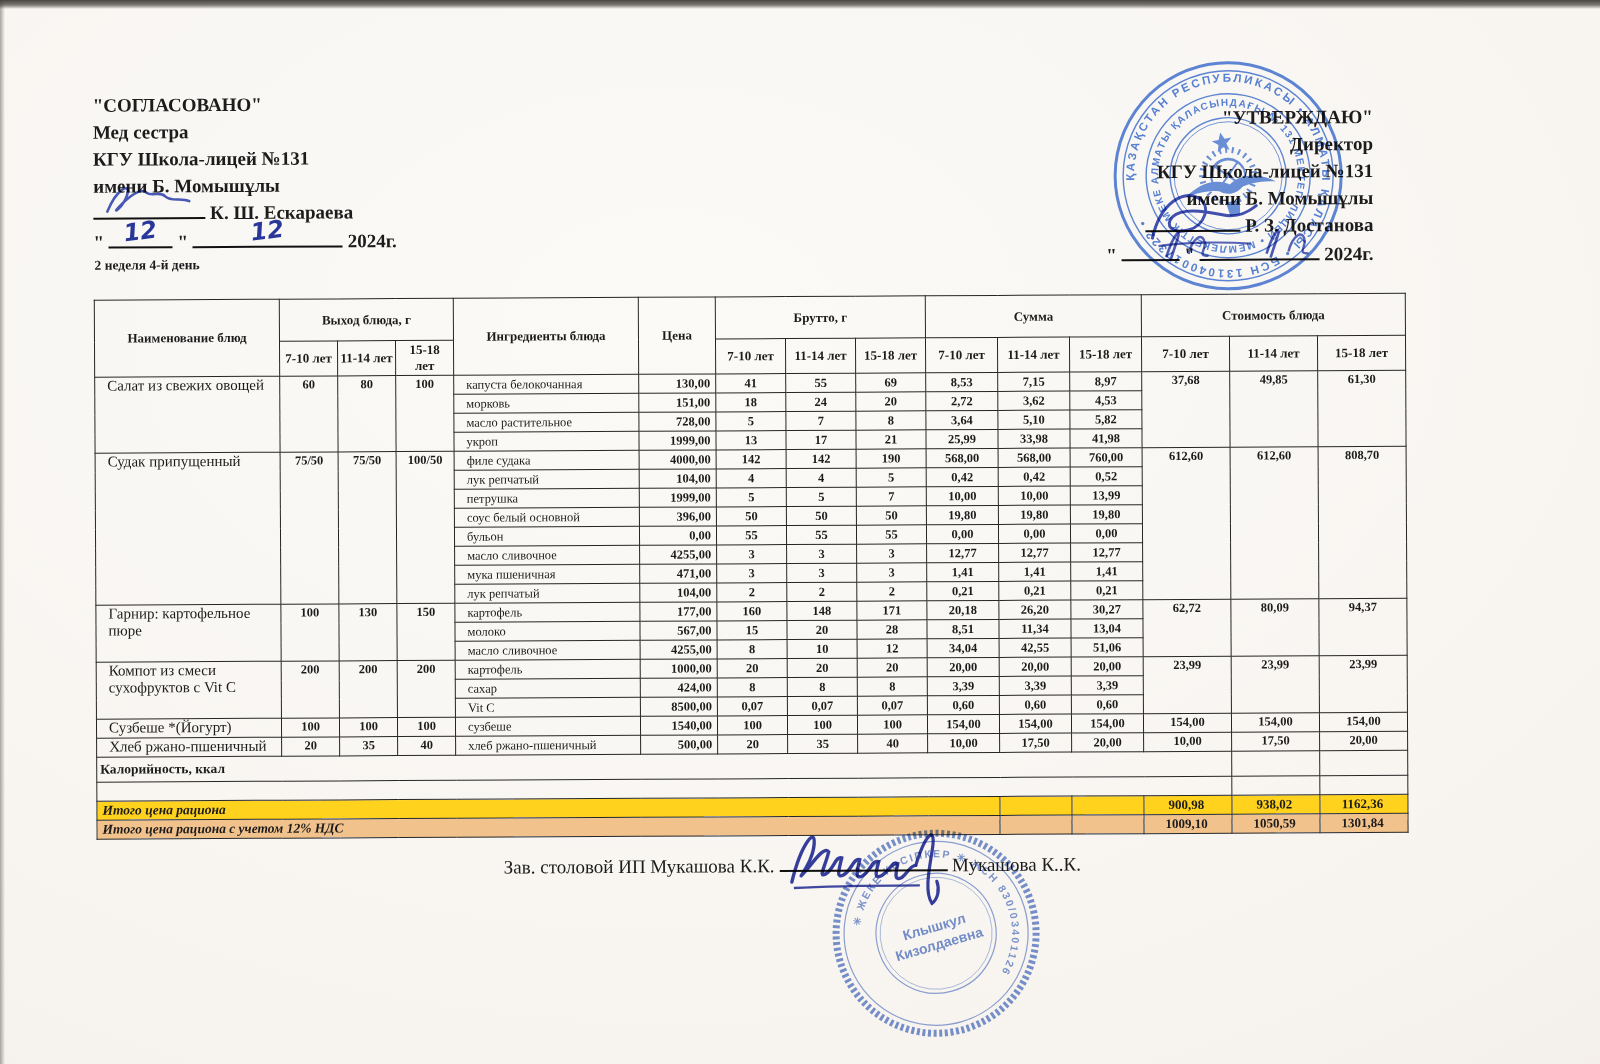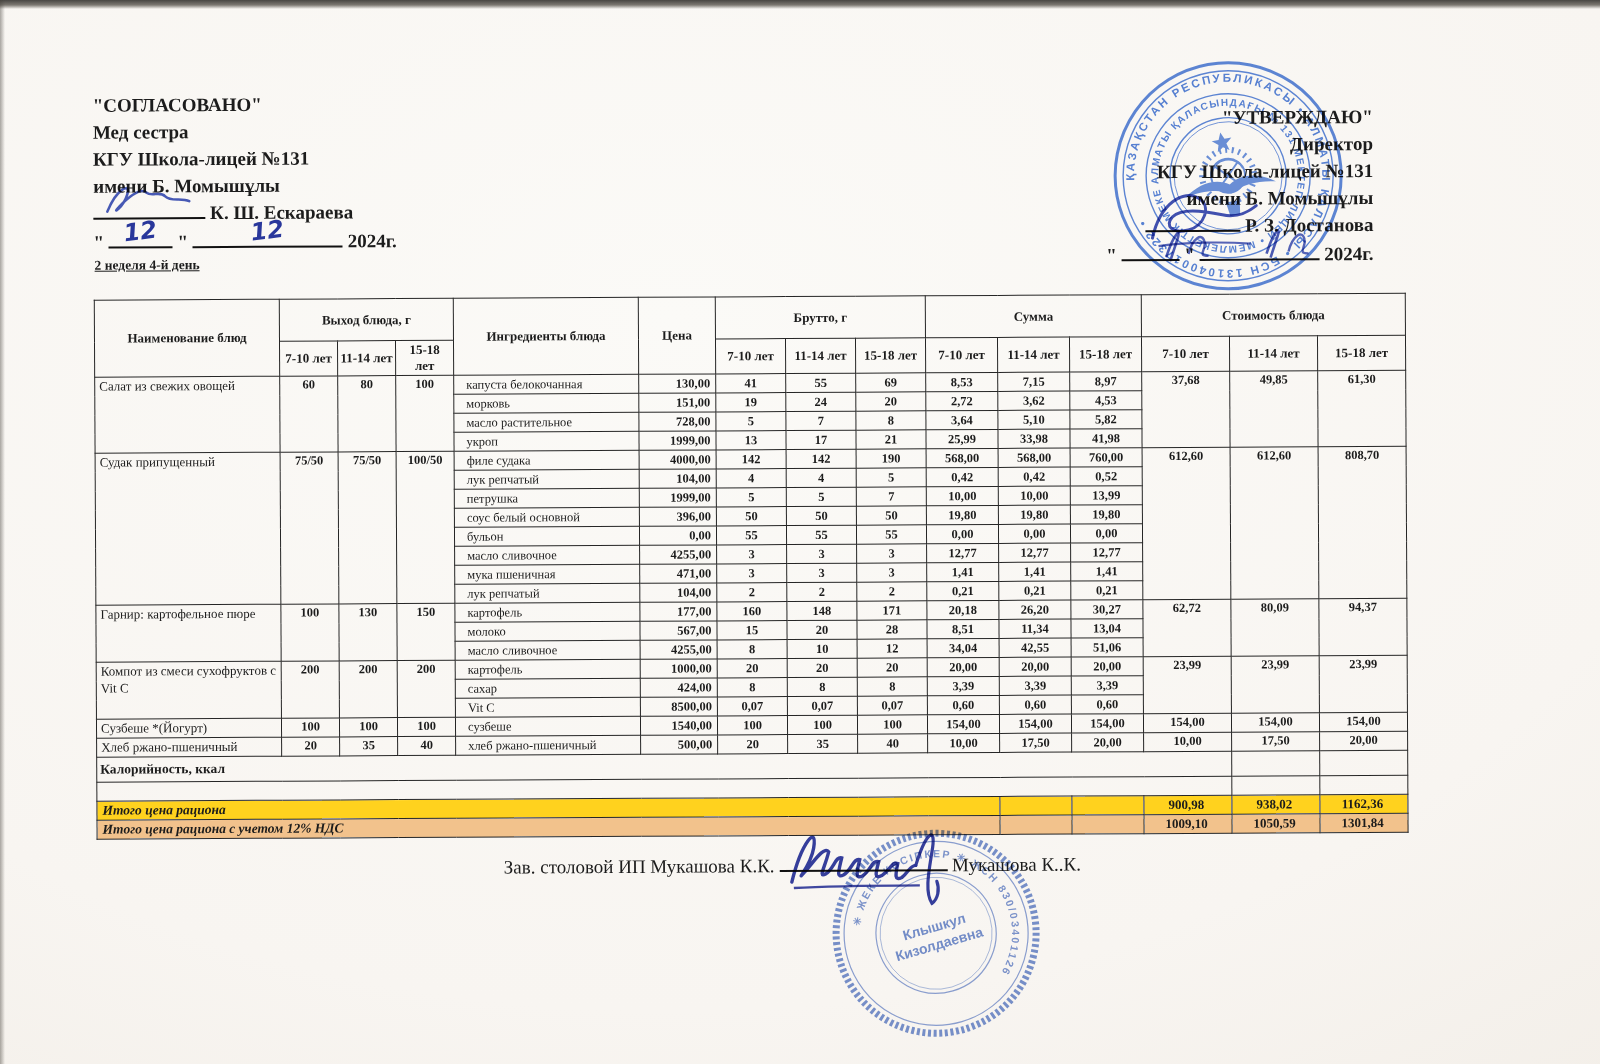--- a/index.html
+++ b/index.html
@@ -15,30 +15,30 @@
 
   
   .appr{position:absolute;font-weight:bold;font-size:19px;line-height:27px;}
   .appr-left{left:95px;top:88px;width:360px;}
   .appr-right{left:1020px;top:106px;width:355px;text-align:right;}
   .uline{display:inline-block;border-bottom:2px solid #111;height:16px;vertical-align:baseline;position:relative;}
   .hand{position:absolute;left:50%;top:-12px;transform:translateX(-50%) rotate(-7deg);
         font-family:"DejaVu Sans",sans-serif;font-style:italic;font-weight:bold;
         font-size:24px;color:var(--ink);}
   .dateline{margin-top:2px;}
-  .week{position:absolute;left:96px;top:254px;font-weight:bold;font-size:13.5px;text-decoration:underline;}
+  .week{position:absolute;left:96px;top:254px;font-weight:bold;font-size:13.5px;}
 
   
   table{border-collapse:collapse;position:absolute;left:95px;top:296px;table-layout:fixed;}
   th,td{border:1.5px solid #262626;overflow:hidden;}
   thead th{font-size:13px;font-weight:bold;text-align:center;padding:1px 2px;}
   tr.h1{height:42px;} tr.h2{height:30px;}
   tbody tr{height:19px;}
   td{font-size:12.5px;padding:0 3px;}
-  .c-name{text-align:left;vertical-align:top;font-size:13px;padding-left:4px;line-height:17px;}
+  .c-name{text-align:left;vertical-align:top;font-size:15px;padding-left:12px;line-height:17px;}
   .c-ing{text-align:left;font-size:12.5px;padding-left:12px;white-space:nowrap;}
   .c-price{text-align:right;font-weight:bold;padding-right:5px;}
   .c-num{text-align:center;font-weight:bold;}
   .c-top{vertical-align:top;padding-top:1px;margin-left:48px;}
   .calories-row td{font-weight:bold;font-size:13.5px;text-align:left;height:24px;}
   .spacer-row td{height:13px;border-left:none;}
   .spacer-row td:first-child{border-left:1.5px solid #262626;}
   .total-row td{height:18px;}
   .total-row .t-label{font-weight:bold;font-style:italic;font-size:13.5px;text-align:left;padding-left:5px;}
   .total-row .t-val{font-weight:bold;text-align:center;padding-right:6px;font-size:13px;}
@@ -201,21 +201,21 @@
             <td class="c-num">8,53</td>
             <td class="c-num">7,15</td>
             <td class="c-num">8,97</td>
             <td class="c-num c-top" rowspan="4">37,68</td>
             <td class="c-num c-top" rowspan="4">49,85</td>
             <td class="c-num c-top" rowspan="4">61,30</td>
           </tr>
           <tr>
             <td class="c-ing">морковь</td>
             <td class="c-price">151,00</td>
-            <td class="c-num">19</td>
+            <td class="c-num">18</td>
             <td class="c-num">24</td>
             <td class="c-num">20</td>
             <td class="c-num">2,72</td>
             <td class="c-num">3,62</td>
             <td class="c-num">4,53</td>
           </tr>
           <tr>
             <td class="c-ing">масло растительное</td>
             <td class="c-price">728,00</td>
             <td class="c-num">5</td>

